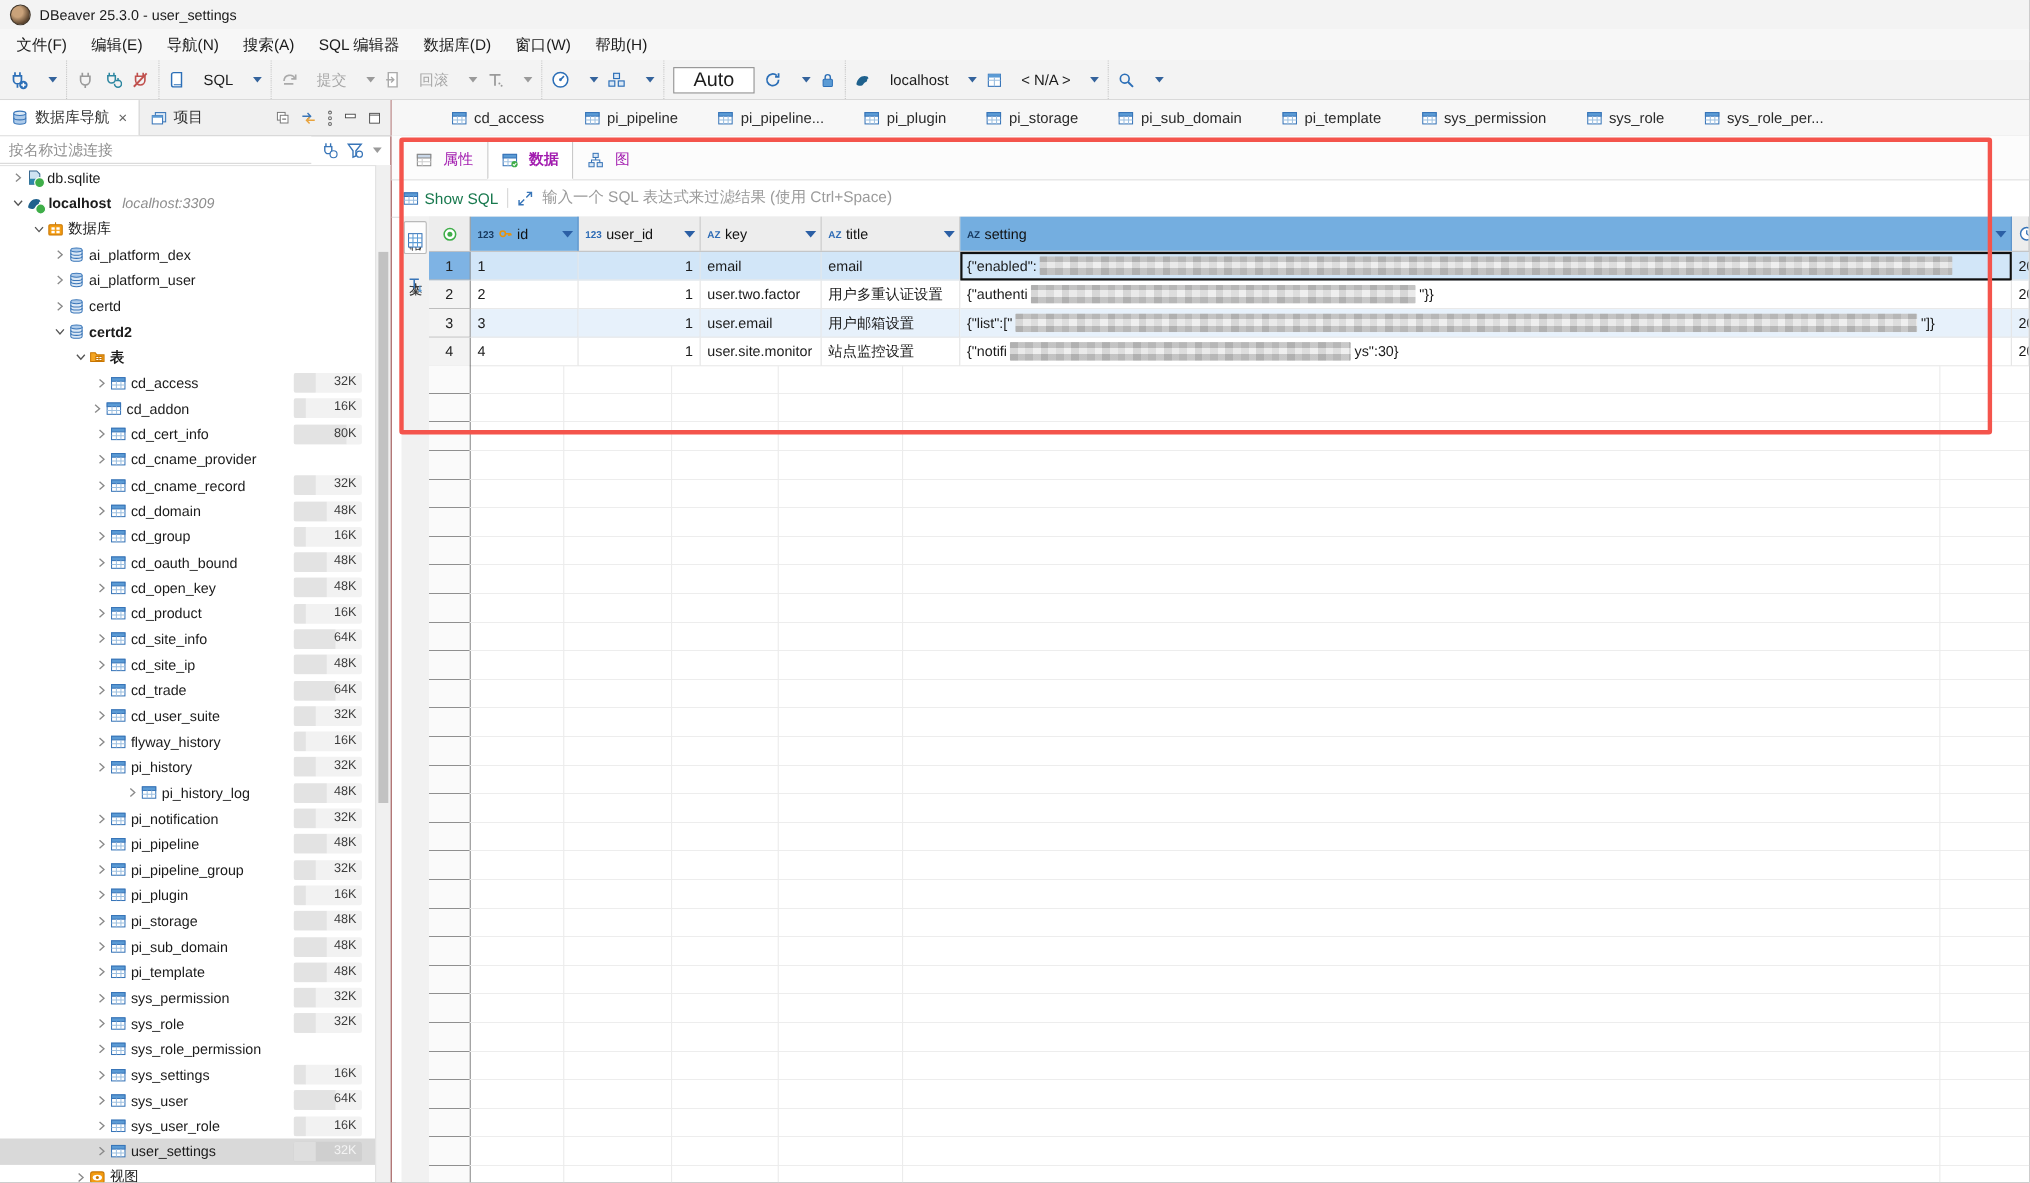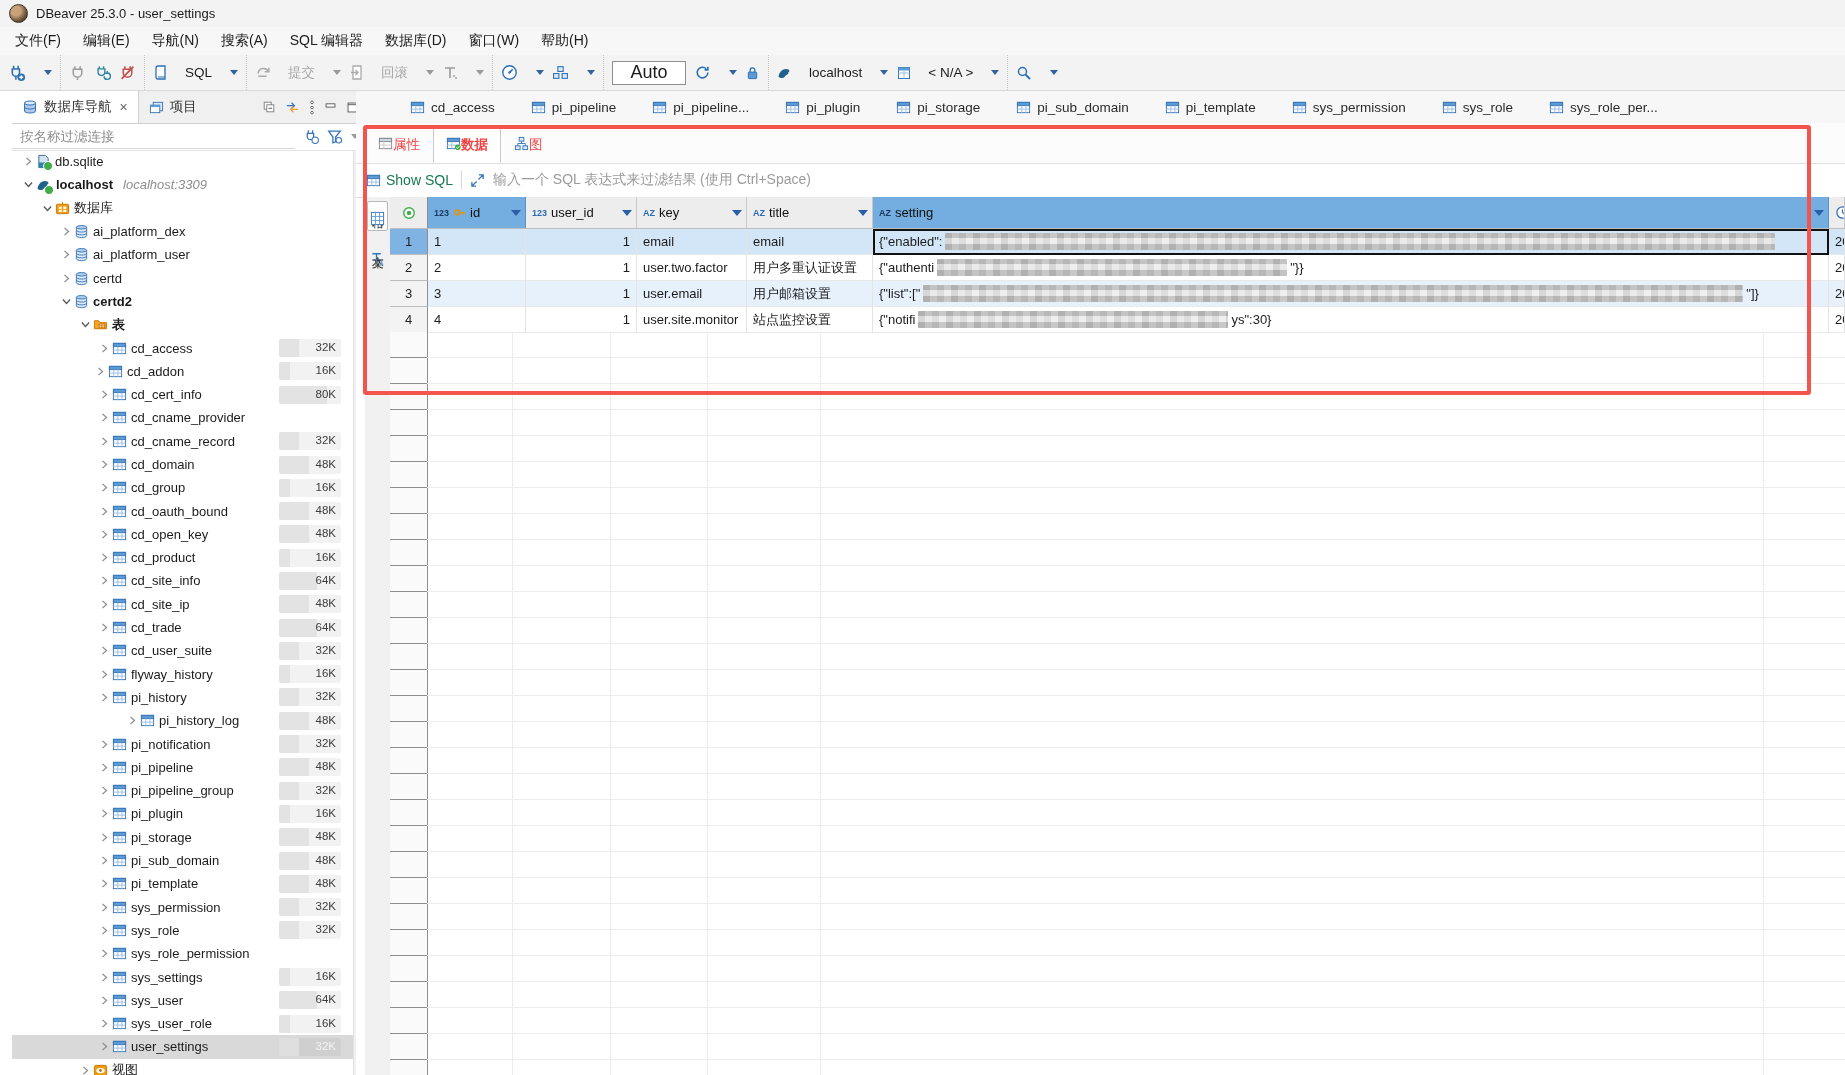--- a/index.html
+++ b/index.html
@@ -21,21 +21,21 @@
   .tb-group:first-child{border-left:none;}
   .tb-btn{display:flex;align-items:center;gap:16px;padding:3px 4px;border-radius:3px;white-space:nowrap;}
   .tb-btn.disabled{color:#a7a7a7;}
   .tb-input{width:72px;height:22px;background:#fff;border:1px solid #8f8f8f;display:flex;
             align-items:center;justify-content:center;font-size:18px;margin:0 4px;}
   .caret{width:0;height:0;border-left:4px solid transparent;border-right:4px solid transparent;
          border-top:5px solid #34639c;margin-left:2px;}
   .caret.gray{border-top-color:#9a9a9a;}
   .icon{display:inline-flex;align-items:center;justify-content:center;flex:0 0 auto;}
   
-  .sidebar{position:absolute;left:12px;top:91px;width:355px;bottom:0;background:#fff;border-right:5px solid #7f1d1d;}
+  .sidebar{position:absolute;left:0;top:91px;width:355px;bottom:0;background:#fff;border-right:5px solid #7f1d1d;}
   .view-tabs{position:absolute;left:0;top:0;right:0;height:32px;background:#f0f0f0;border-bottom:1px solid #cfcfcf;
              display:flex;align-items:stretch;font-size:13.5px;}
   .view-tab{display:flex;align-items:center;gap:6px;padding:0 10px;color:#333;}
   .view-tab.active{background:#fff;border-right:1px solid #cfcfcf;}
   .vt-close{color:#666;font-size:14px;margin-left:2px;}
   .panel-tools{margin-left:auto;display:flex;align-items:center;gap:9px;padding-right:8px;color:#555;}
   .filter-row{position:absolute;left:0;top:32px;right:0;height:27px;display:flex;align-items:center;border-bottom:1px solid #e3e3e3;}
   .filter-row input{flex:1;border:none;outline:none;height:24px;padding:0 8px;font-size:13.5px;
                     font-family:inherit;color:#c2410c;border-bottom:1px solid #d8d8d8;}
   .filter-row input::placeholder{color:#8f8f8f;}
@@ -60,21 +60,21 @@
   .v-scroll{position:absolute;right:0;top:59px;width:13px;bottom:0;background:#f0f0f0;border-left:1px solid #e2e2e2;}
   .v-thumb{position:absolute;left:2px;right:2px;top:79px;height:501px;background:#c2c2c2;}
   
   .editor{position:absolute;left:356px;top:91px;right:0;bottom:0;background:#fff;}
   .editor-tabs{position:absolute;left:0;top:0;right:0;height:32px;background:#f7f7f7;border-bottom:1px solid #c9c9c9;
                display:flex;align-items:center;padding-left:38px;gap:4px;font-size:13.5px;color:#2b2b2b;}
   .ed-tab{display:flex;align-items:center;gap:6px;padding:0 16px;height:100%;}
   
   .result-tabs{position:absolute;left:0;top:32px;right:0;height:40px;background:#fcfcfc;border-bottom:1px solid #e0e0e0;
                display:flex;align-items:flex-end;padding-left:9px;font-size:13.5px;}
-  .res-tab{display:flex;align-items:flex-start;gap:0;padding:8px 12px;border:1px solid transparent;color:#ef4444;}
+  .res-tab{display:flex;align-items:center;gap:10px;padding:8px 12px;border:1px solid transparent;color:#a21caf;}
   .res-tab.active{background:#fff;border-color:#c9c9c9;border-bottom-color:#fff;font-weight:bold;}
   .filter-bar{position:absolute;left:0;top:72px;right:0;height:34px;border-bottom:1px solid #dcdcdc;
               display:flex;align-items:center;padding-left:10px;gap:8px;font-size:14px;}
   .show-sql{color:#18794e;display:flex;align-items:center;gap:5px;font-size:14px;}
   .fb-sep{width:1px;height:18px;background:#d6d6d6;}
   .fb-placeholder{color:#9b9b9b;font-size:14px;}
   
   .grid-zone{position:absolute;left:0;top:106px;right:0;bottom:0;}
   .side-strip{position:absolute;left:9px;top:0;width:25px;bottom:0;background:#f1f1f1;display:flex;flex-direction:column;
               align-items:center;padding-top:4px;gap:10px;}

